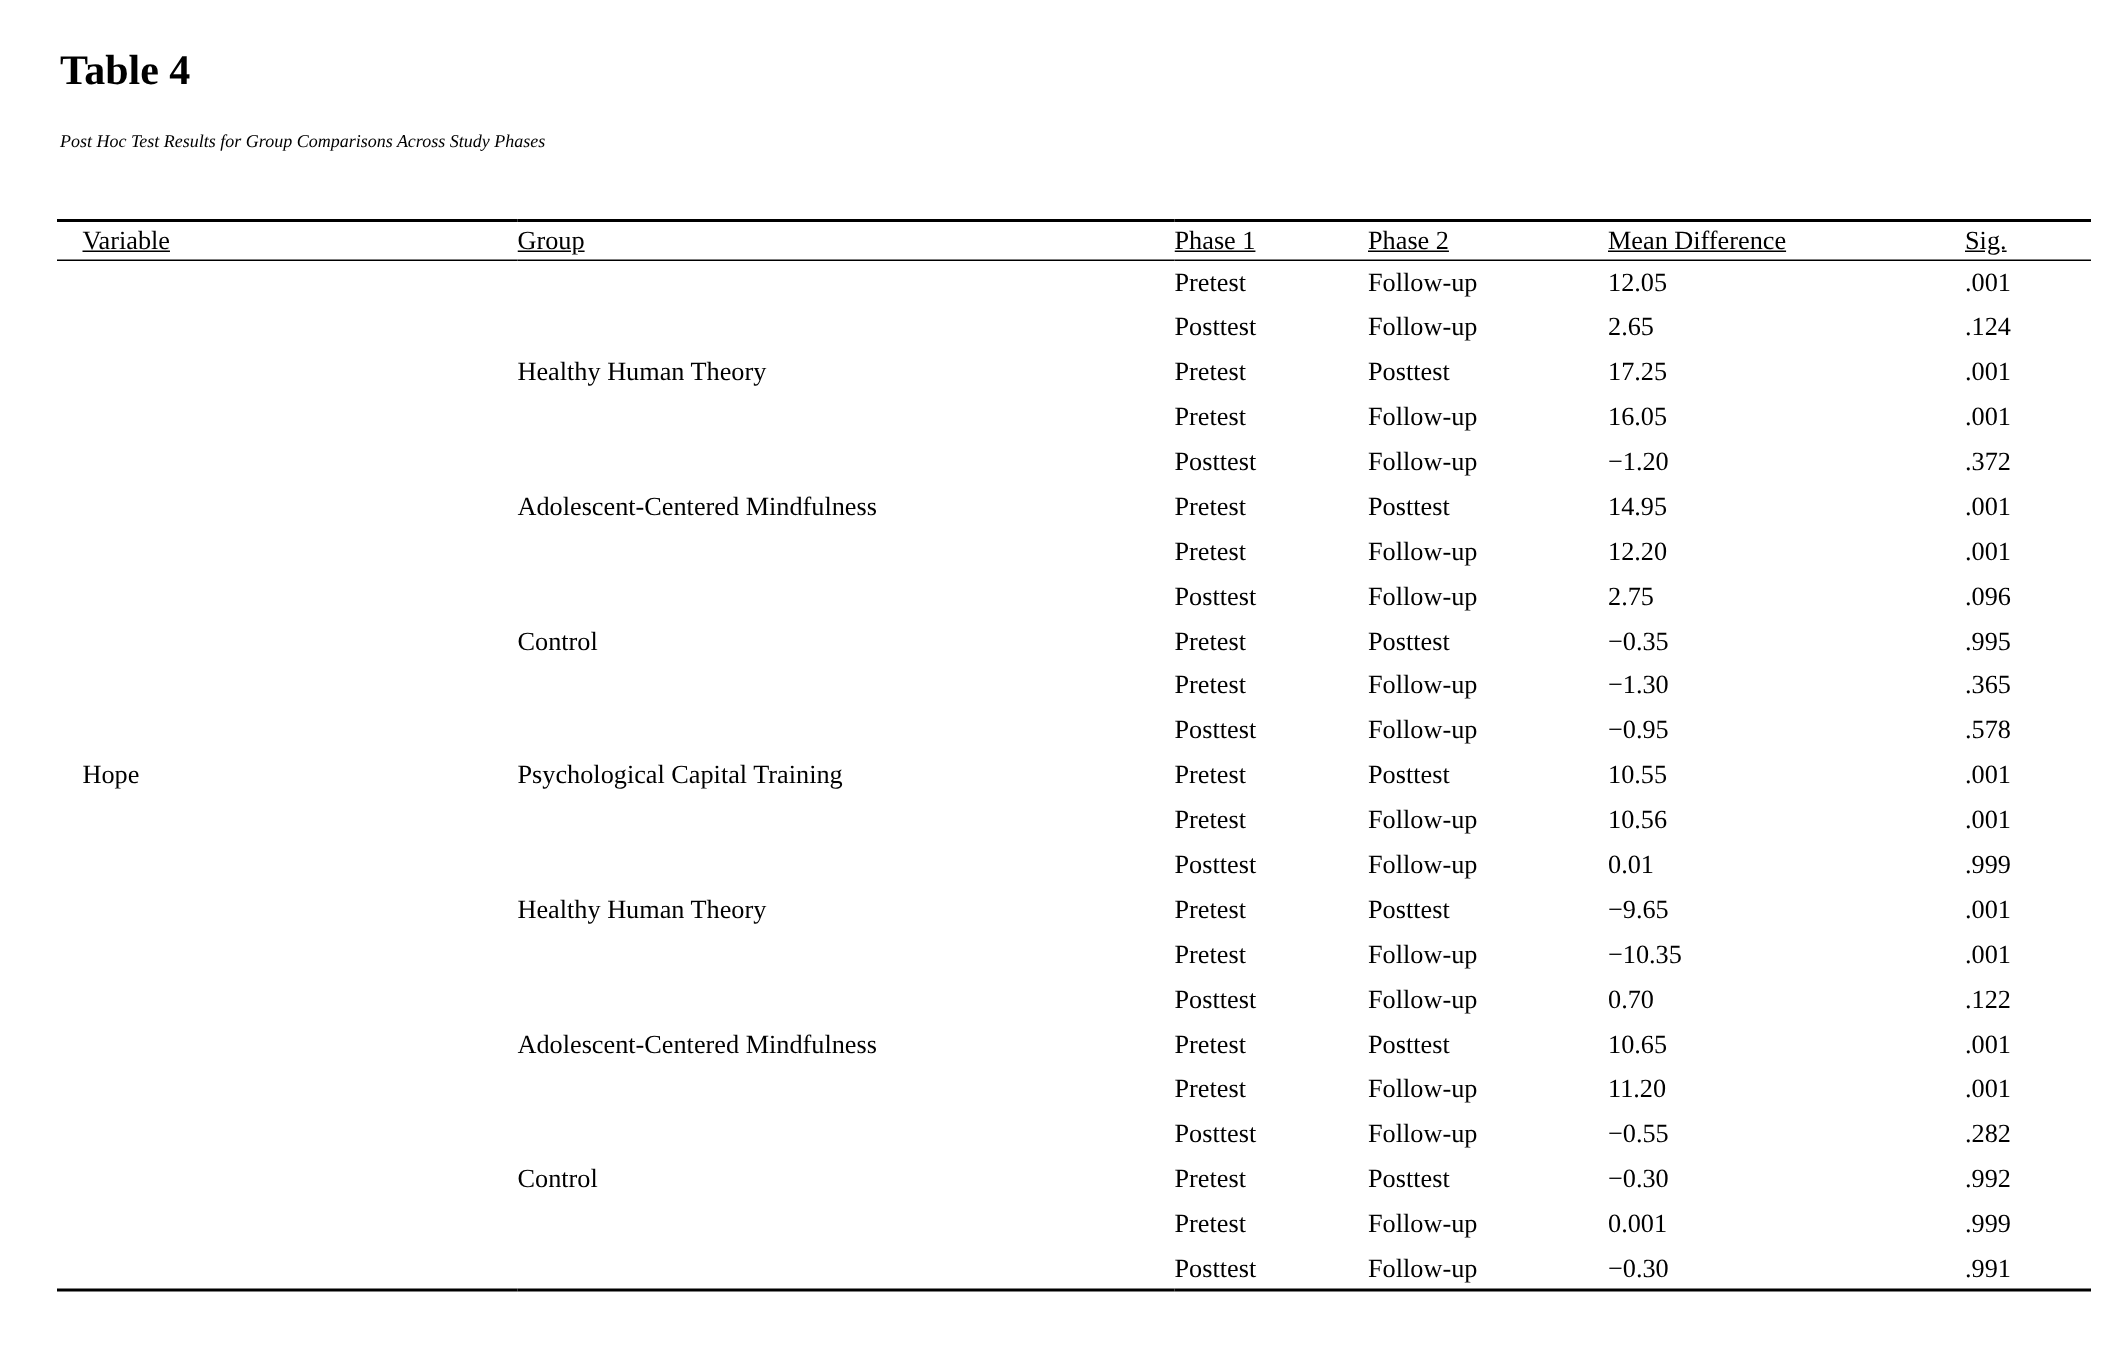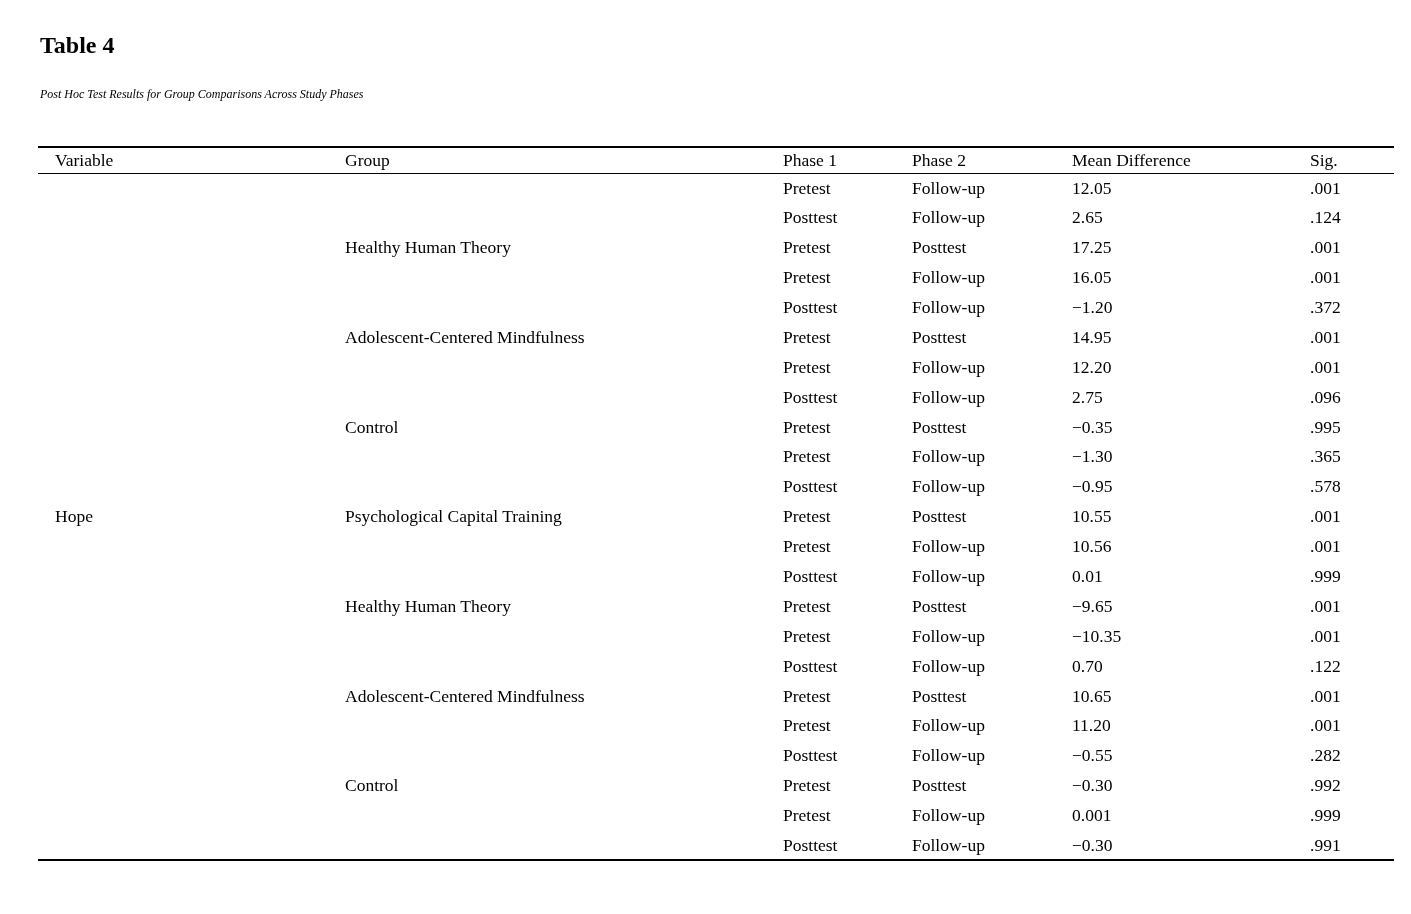--- a/index.html
+++ b/index.html
@@ -13,21 +13,21 @@
     position: relative;
     width: 1411px;
     height: 914px;
     background: #ffffff;
     overflow: hidden;
   }
   .table-label {
     position: absolute;
     left: 40px;
     top: 32px;
-    font-size: 24px;
+    font-size: 28px;
     font-weight: bold;
   }
   .table-caption {
     position: absolute;
     left: 40px;
     top: 87px;
     font-size: 12px;
     font-style: italic;
   }
   table.apa-table {
@@ -56,20 +56,21 @@
     white-space: nowrap;
     overflow: hidden;
   }
   table.apa-table th:first-child,
   table.apa-table td:first-child {
     padding-left: 17px;
   }
   table.apa-table thead tr {
     height: 26px;
     border-bottom: 1.5px solid #000;
+    text-decoration: underline;
   }
   table.apa-table tbody tr {
     height: 29.9px;
   }
 </style>
 </head>
 <body>
 
 <div class="page">
 

